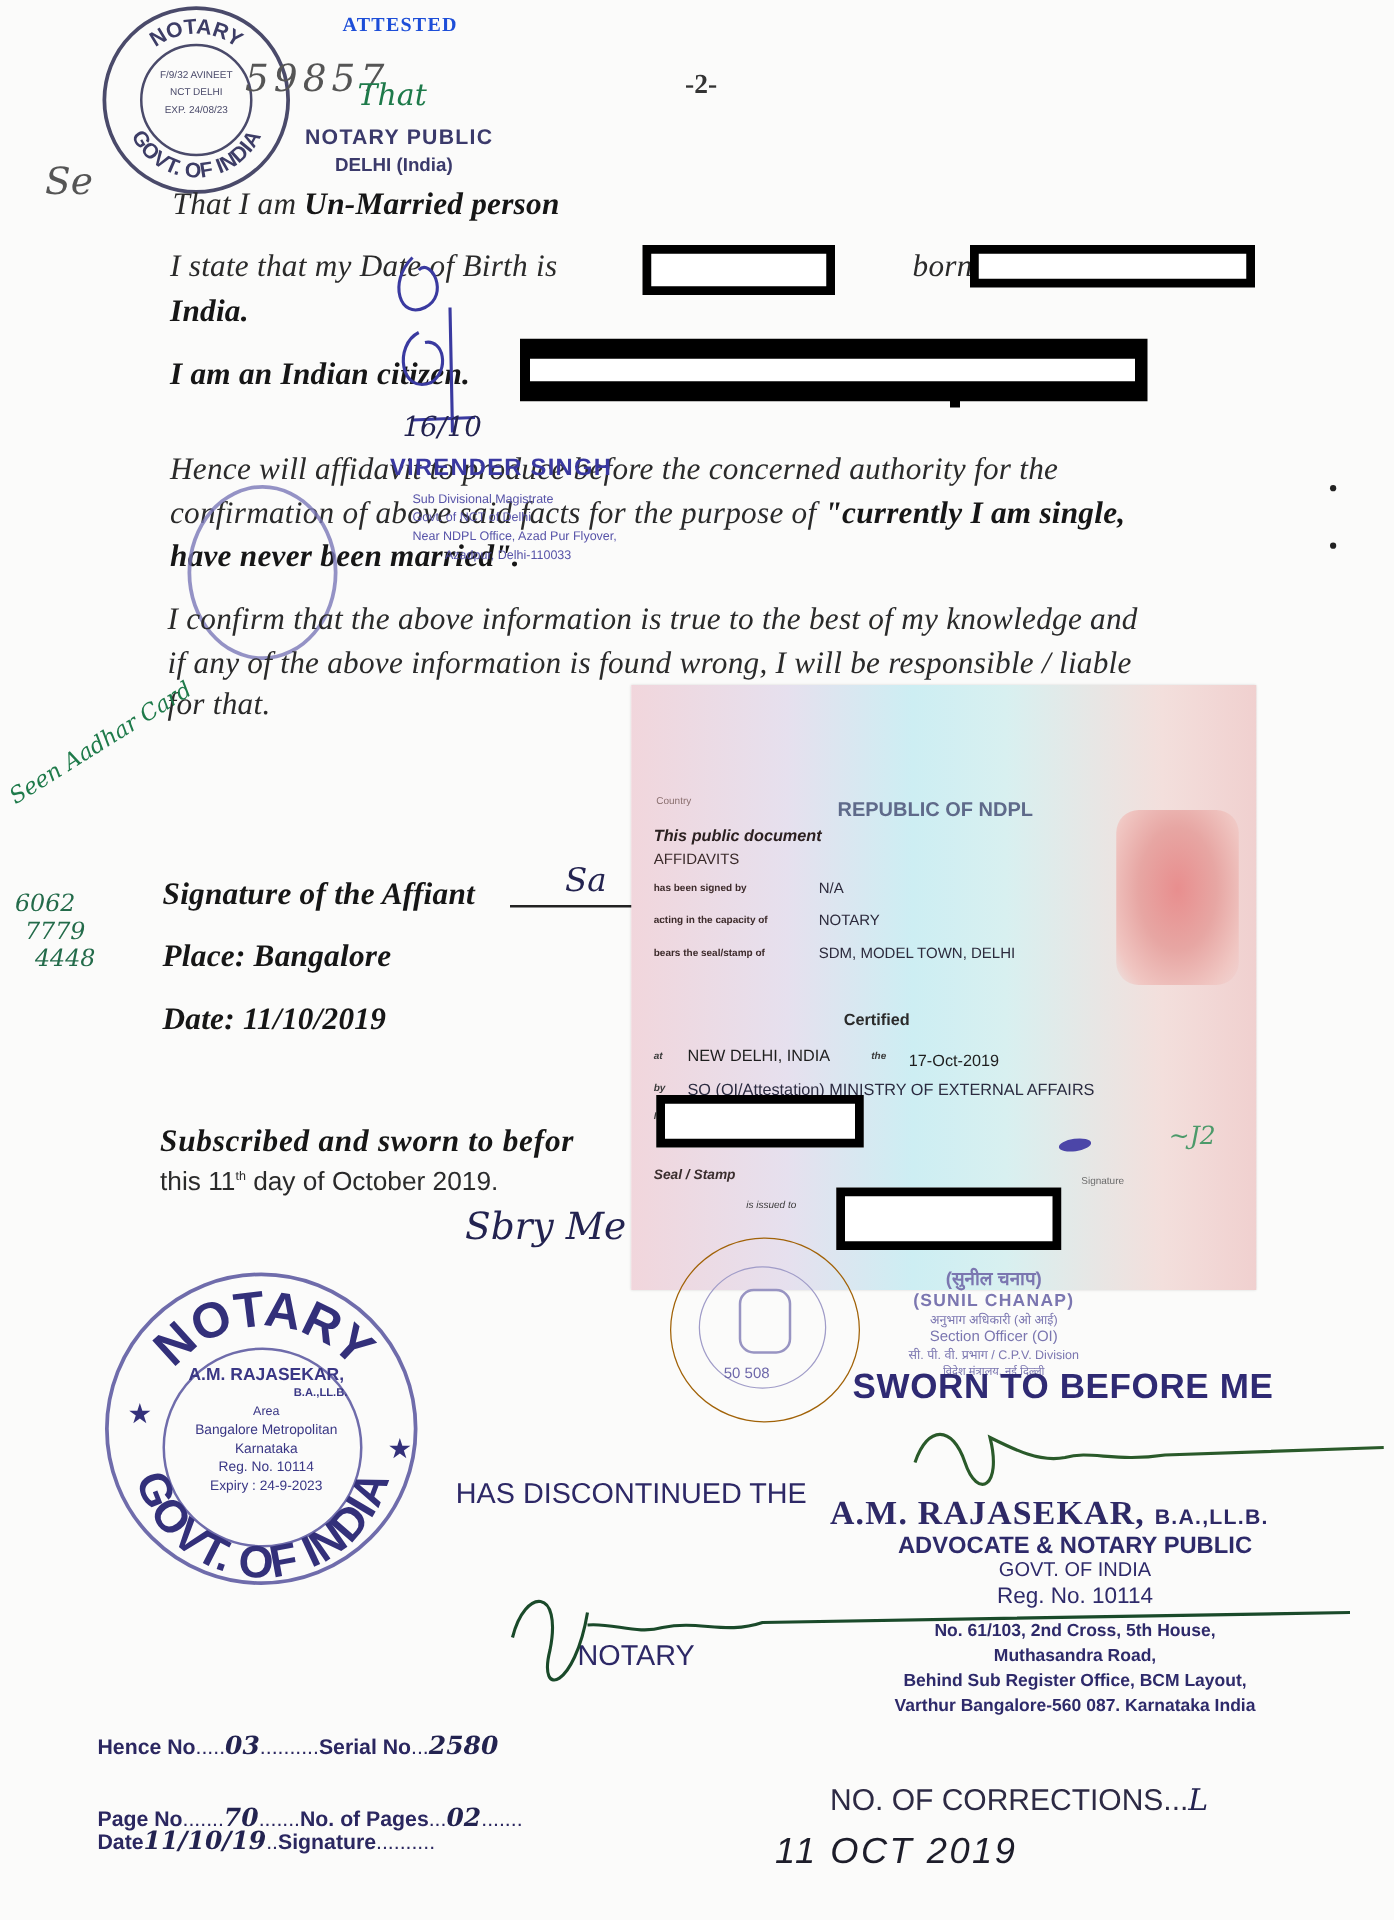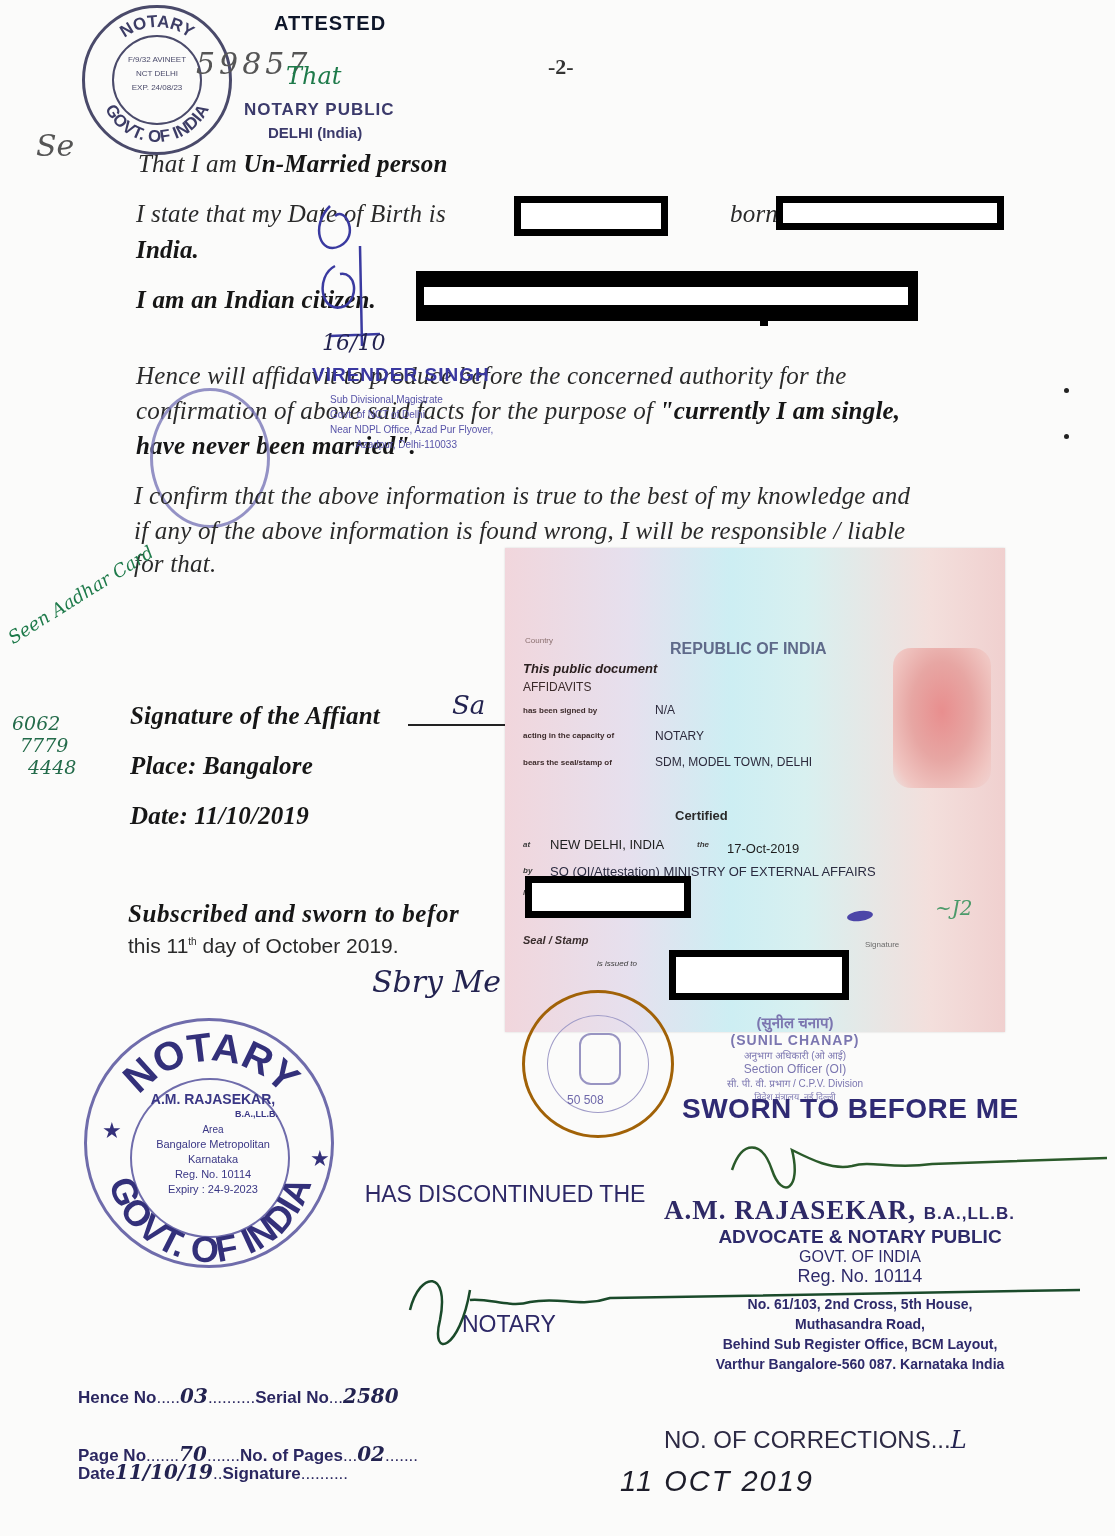--- a/index.html
+++ b/index.html
@@ -83,21 +83,21 @@
   </svg>
   <div class="abs stamp-text" style="left:36px;top:48px;width:78px;text-align:center;font-size:8px;line-height:14px;color:#4a4a6a;font-weight:normal;">
     <div>F/9/32 AVINEET</div>
     <div>NCT DELHI</div>
     <div>EXP. 24/08/23</div>
   </div>
 </div>
 <div class="abs hand-gray" style="left:196px;top:46px;font-size:30px;letter-spacing:4px;">59857</div>
 <div class="abs hand-gray" style="left:36px;top:128px;font-size:30px;">Se</div>
 
-<div class="abs stamp-text" style="left:274px;top:12px;font-size:20px;color:#0f172a;letter-spacing:1px;">ATTESTED</div>
+<div class="abs stamp-text" style="left:274px;top:12px;font-size:16px;color:#1d4ed8;letter-spacing:1px;font-family:Liberation Serif, serif;">ATTESTED</div>
 <div class="abs hand-green" style="left:286px;top:62px;font-size:24px;">That</div>
 <div class="abs stamp-text" style="left:244px;top:100px;font-size:17px;color:#3b3a6b;letter-spacing:1px;">NOTARY PUBLIC</div>
 <div class="abs stamp-text" style="left:268px;top:124px;font-size:15px;color:#3b3a6b;">DELHI (India)</div>
 
 <div class="abs para" style="left:138px;top:150px;">
   <span>That I am </span><span class="bold">Un-Married person</span>
 </div>
 
 <div class="abs para" style="left:136px;top:200px;">I state that my Date of Birth is</div>
 <div class="abs redact" style="left:514px;top:196px;width:154px;height:40px;"></div>
@@ -148,21 +148,21 @@
 <div class="abs para bold" style="left:130px;top:752px;">Place: Bangalore</div>
 <div class="abs para bold" style="left:130px;top:802px;">Date: 11/10/2019</div>
 <div class="abs para bold" style="left:128px;top:900px;letter-spacing:0.6px;">Subscribed and sworn to befor</div>
 <div class="abs" style="left:128px;top:934px;font-family:'Liberation Sans',sans-serif;font-size:21px;color:#2a2a2a;">
   <span>this 11</span><sup style="font-size:10px;">th</sup><span> day of October 2019.</span>
 </div>
 <div class="abs hand-dark" style="left:372px;top:964px;font-size:30px;">Sbry Me</div>
 
 <div class="abs apostille">
   <div class="ap-country-label">Country</div>
-  <div class="ap-republic">REPUBLIC OF INDIA</div>
+  <div class="ap-republic">REPUBLIC OF NDPL</div>
   <div class="ap-seal-red"></div>
   <div class="ap-pubdoc">This public document</div>
   <div class="ap-affid">AFFIDAVITS</div>
 
   <div class="ap-lbl" style="top:158px;">has been signed by</div>
   <div class="ap-val" style="top:155px;">N/A</div>
   <div class="ap-lbl" style="top:183px;">acting in the capacity of</div>
   <div class="ap-val" style="top:181px;">NOTARY</div>
   <div class="ap-lbl" style="top:210px;">bears the seal/stamp of</div>
   <div class="ap-val" style="top:207px;">SDM, MODEL TOWN, DELHI</div>
@@ -177,21 +177,21 @@
   <div class="ap-small" style="left:18px;top:340px;">No</div>
   <div class="abs redact" style="left:20px;top:328px;width:166px;height:42px;"></div>
   <div class="ap-blob"></div>
   <div class="hand-green" style="position:absolute;left:430px;top:348px;font-size:20px;color:#4c9a6a;">~J2</div>
   <div class="ap-seal">Seal / Stamp</div>
   <div class="ap-small" style="left:92px;top:411px;font-weight:normal;">is issued to</div>
   <div class="abs redact" style="left:164px;top:402px;width:180px;height:50px;"></div>
   <div class="ap-sig-lbl">Signature</div>
 </div>
 
-<div class="abs ring" style="left:522px;top:990px;width:152px;height:148px;border:3px solid #a16207;">
+<div class="abs ring" style="left:536px;top:990px;width:152px;height:148px;border:1px solid #a16207;">
   <div class="abs ring" style="left:22px;top:22px;width:102px;height:98px;border:1px solid #a09cc8;"></div>
   <div class="abs" style="left:54px;top:40px;width:38px;height:48px;border-radius:12px;border:2px solid #9894c2;"></div>
   <div class="abs" style="left:42px;top:100px;font-family:'Liberation Sans',sans-serif;font-size:12px;color:#6e68aa;">50 508</div>
 </div>
 
 <div class="abs officer" style="left:680px;top:1012px;width:230px;">
   <div style="font-size:15px;font-weight:bold;">(सुनील चनाप)</div>
   <div style="font-size:14px;font-weight:bold;letter-spacing:1px;">(SUNIL CHANAP)</div>
   <div style="font-size:10px;">अनुभाग अधिकारी (ओ आई)</div>
   <div style="font-size:12px;">Section Officer (OI)</div>

